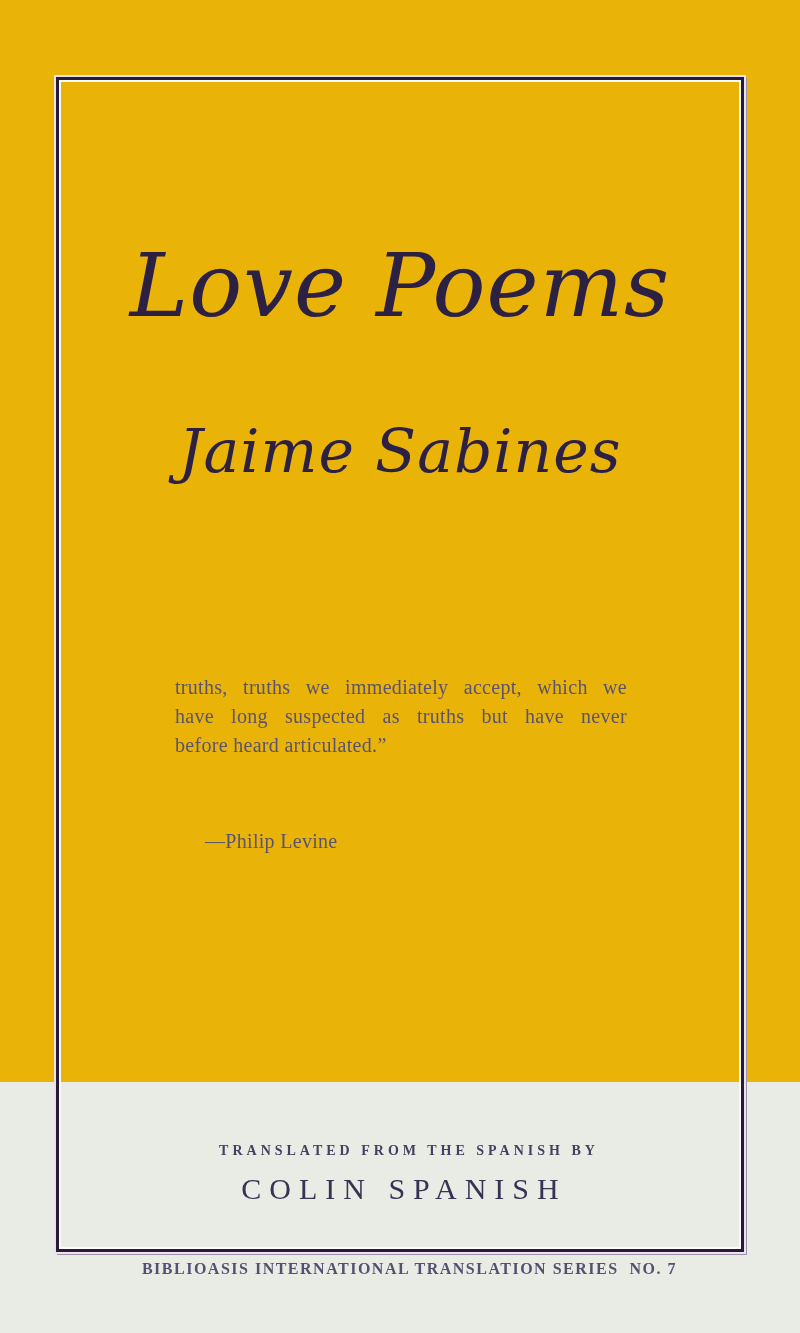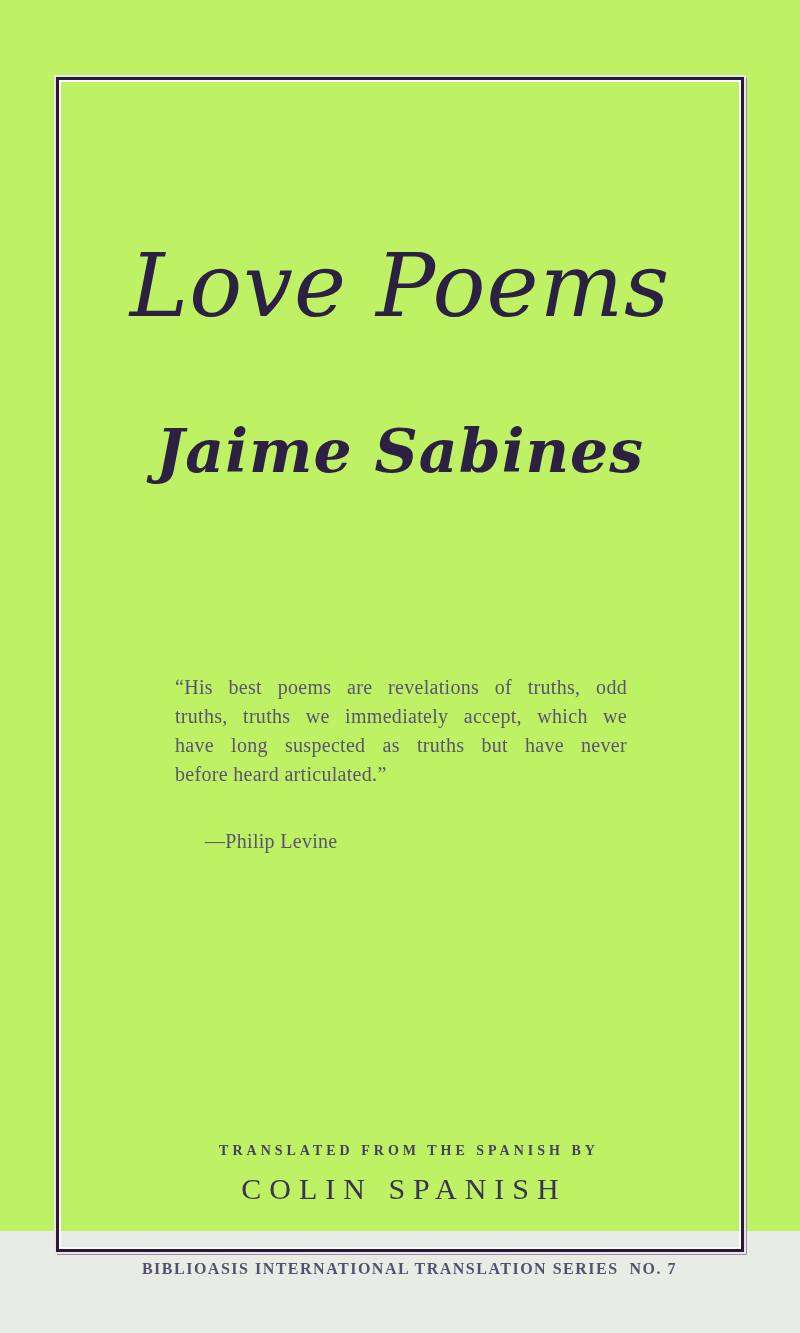--- a/index.html
+++ b/index.html
@@ -11,22 +11,22 @@
     height: 1333px;
     background: #e9ebe5;
     position: relative;
     overflow: hidden;
     font-family: "Liberation Serif", serif;
   }
   .cover {
     position: absolute;
     inset: 0;
     width: 800px;
-    height: 1231px;
-    background: #bef264;
+    height: 1082px;
+    background: #eab308;
   }
   .frame {
     position: absolute;
     left: 56px;
     top: 77px;
     width: 682px;
     height: 1169px;
     border: 3px solid #281a39;
     box-shadow:
       0 0 0 2px #ece2ec,
@@ -53,21 +53,20 @@
     top: 418px;
     left: 0;
     width: 800px;
     text-align: center;
     font-family: "DejaVu Serif", serif;
     font-style: italic;
     font-size: 60px;
     line-height: 1.1;
     color: #2d2143;
     letter-spacing: 1px;
-    font-weight: bold;
   }
   .blurb {
     position: absolute;
     top: 673px;
     left: 175px;
     width: 452px;
     color: #5a5371;
     font-size: 20px;
     letter-spacing: 0.3px;
   }
@@ -136,21 +135,20 @@
 
 <div class="cover">
 
   <div class="frame"></div>
 
   <div class="title">Love Poems</div>
 
   <div class="author">Jaime Sabines</div>
 
   <div class="blurb">
-    <div class="blurb-line">“His best poems are revelations of truths, odd</div>
     <div class="blurb-line">truths, truths we immediately accept, which we</div>
     <div class="blurb-line">have long suspected as truths but have never</div>
     <div class="blurb-line last">before heard articulated.”</div>
   </div>
 
   <div class="attribution">—Philip Levine</div>
 
   <div class="translated-tagline">TRANSLATED FROM THE SPANISH BY</div>
 
   <div class="translator-name">COLIN SPANISH</div>

